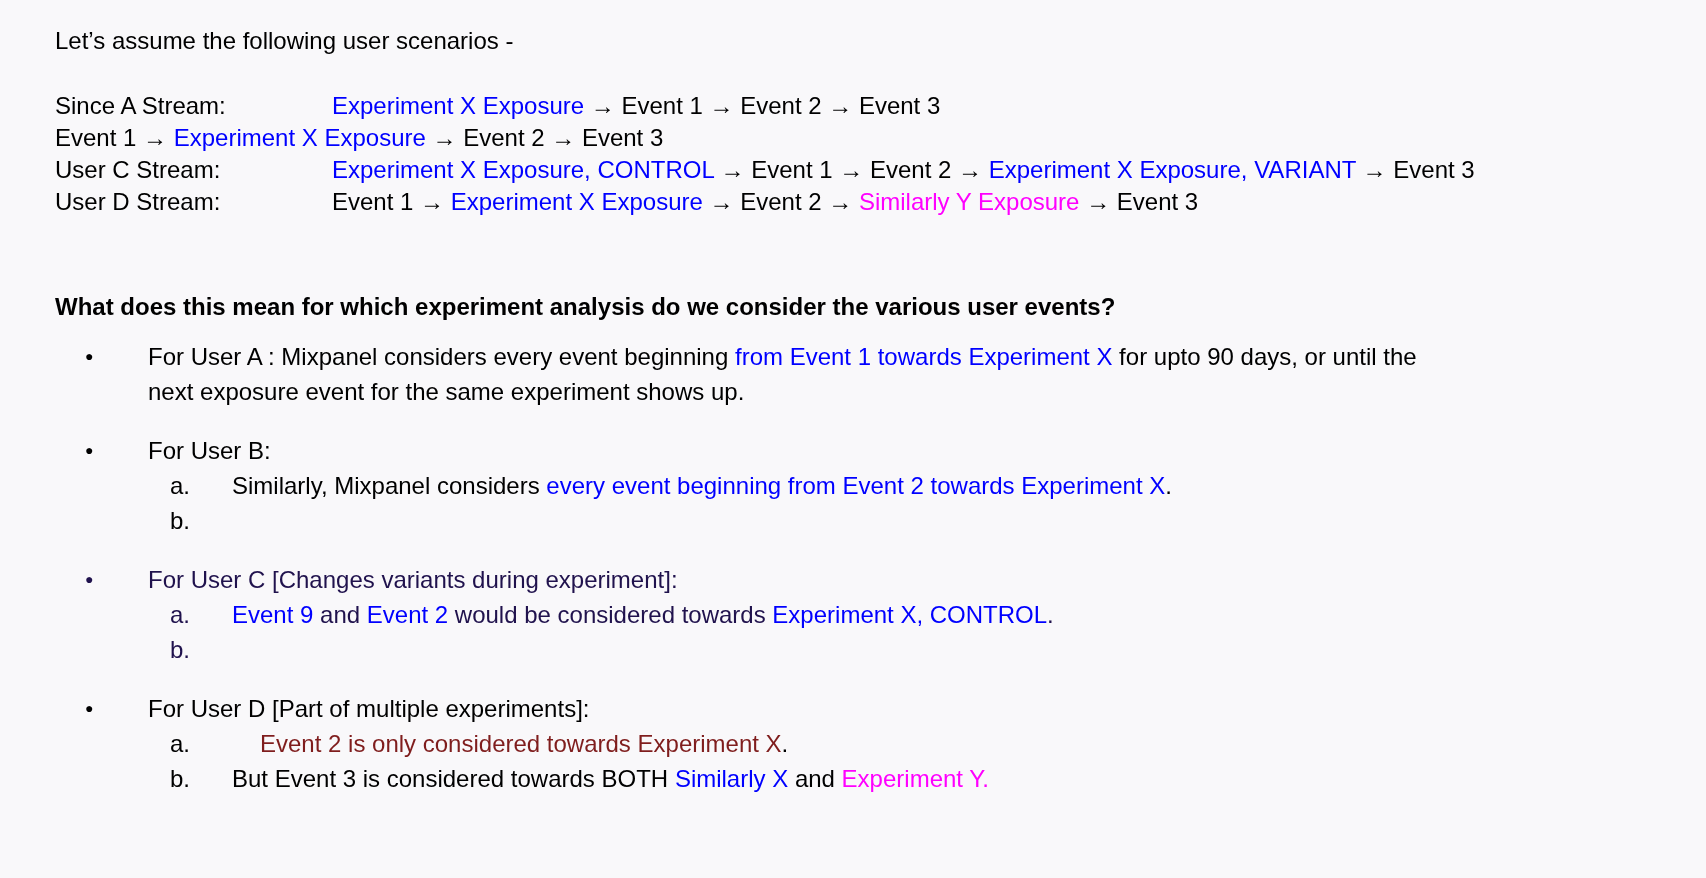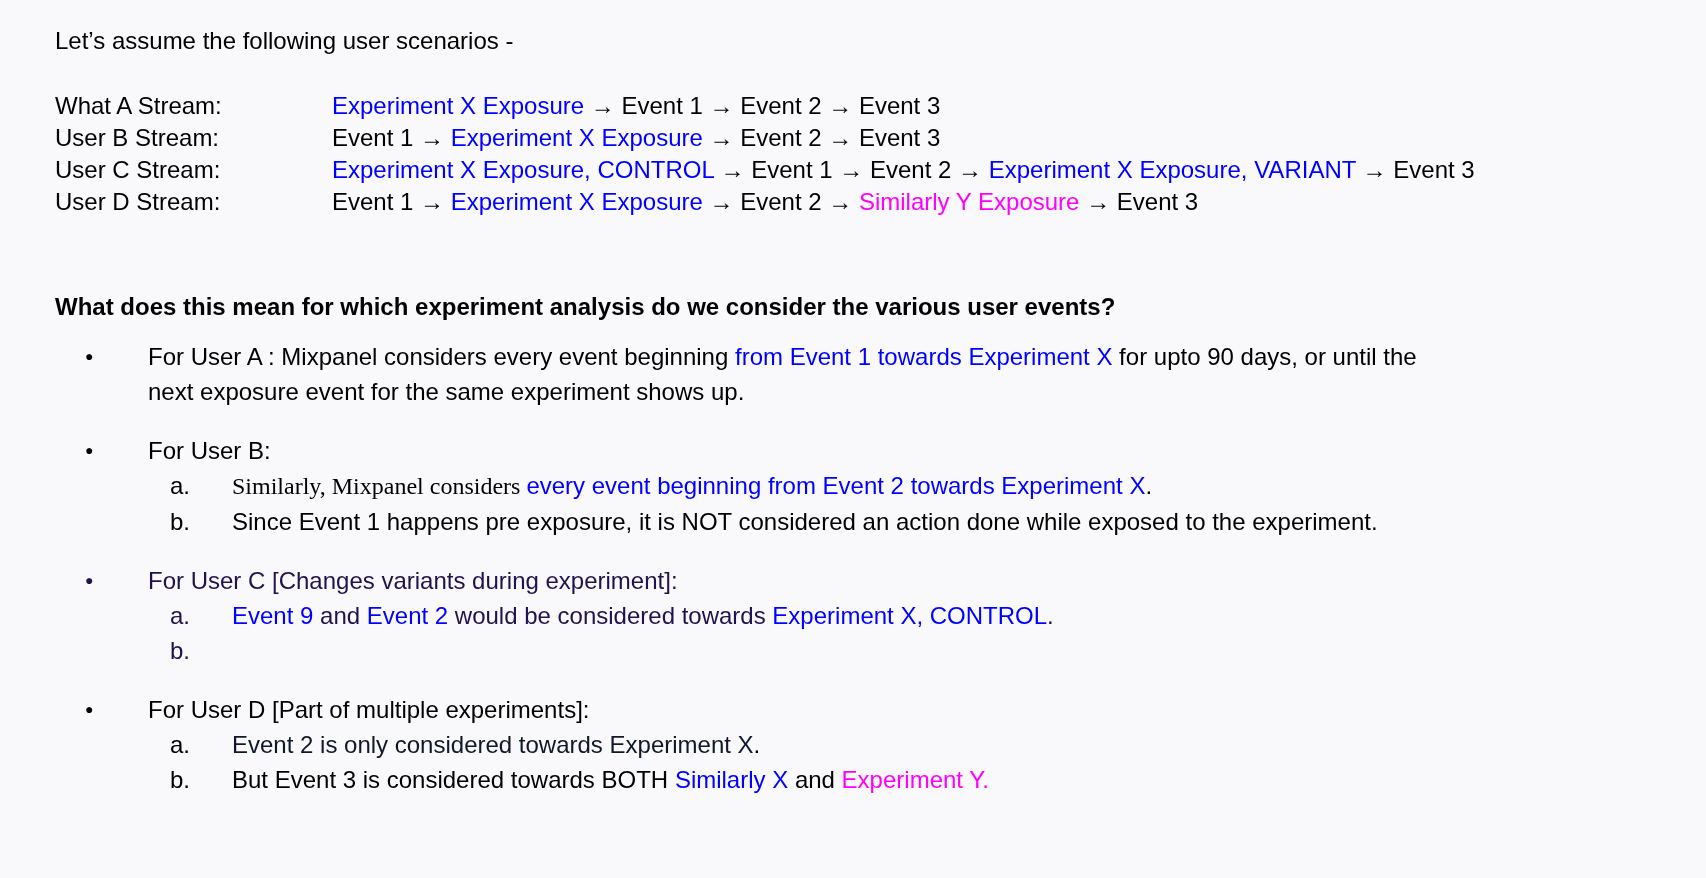--- a/index.html
+++ b/index.html
@@ -31,25 +31,24 @@
   .sub-text { white-space: nowrap; line-height: 35px; }
 </style>
 </head>
 <body>
 
 <div class="page">
   <div class="intro">Let’s assume the following user scenarios -</div>
 
   <div class="streams">
       <div class="stream-row">
-        <div class="stream-label">What A Stream:</div>
+        <div class="stream-label">Since A Stream:</div>
         <div class="stream-content"><span style="color: rgb(0, 0, 255);">Experiment X Exposure</span><span style="color: rgb(0, 0, 0);"> → Event 1 → Event 2 → Event 3</span></div>
       </div>
       <div class="stream-row">
-        <div class="stream-label">User B Stream:</div>
         <div class="stream-content"><span style="color: rgb(0, 0, 0);">Event 1 → </span><span style="color: rgb(0, 0, 255);">Experiment X Exposure</span><span style="color: rgb(0, 0, 0);"> → Event 2 → Event 3</span></div>
       </div>
       <div class="stream-row">
         <div class="stream-label">User C Stream:</div>
         <div class="stream-content"><span style="color: rgb(0, 0, 255);">Experiment X Exposure, CONTROL</span><span style="color: rgb(0, 0, 0);"> → Event 1 → Event 2 → </span><span style="color: rgb(0, 0, 255);">Experiment X Exposure, VARIANT</span><span style="color: rgb(0, 0, 0);"> → Event 3</span></div>
       </div>
       <div class="stream-row">
         <div class="stream-label">User D Stream:</div>
         <div class="stream-content"><span style="color: rgb(0, 0, 0);">Event 1 → </span><span style="color: rgb(0, 0, 255);">Experiment X Exposure</span><span style="color: rgb(0, 0, 0);"> → Event 2 → </span><span style="color: rgb(255, 0, 255);">Similarly Y Exposure</span><span style="color: rgb(0, 0, 0);"> → Event 3</span></div>
       </div>
@@ -64,25 +63,24 @@
           <div class="bullet-text"><span style="color: rgb(0, 0, 0);">For User A : Mixpanel considers every event beginning </span><span style="color: rgb(0, 0, 255);">from Event 1 towards Experiment X</span><span style="color: rgb(0, 0, 0);"> for upto 90 days, or until the</span><br><span style="color: rgb(0, 0, 0);">next exposure event for the same experiment shows up.</span></div>
         </div>
       </div>
       <div class="bullet">
         <div class="bullet-line">
           <div class="bullet-marker" style="color: rgb(0, 0, 0);">●</div>
           <div class="bullet-text"><span style="color: rgb(0, 0, 0);">For User B:</span></div>
         </div>
         <div class="sub-line">
           <div class="sub-marker" style="color: rgb(0, 0, 0);">a.</div>
-          <div class="sub-text"><span style="color: rgb(0, 0, 0); font-family: Liberation Serif, serif;">Similarly, Mixpanel considers </span><span style="color: rgb(0, 0, 255);">every event beginning from Event 2 towards Experiment X</span><span style="color: rgb(0, 0, 0);">.</span></div>
+          <div class="sub-text"><span style="color: rgb(0, 0, 0);">Similarly, Mixpanel considers </span><span style="color: rgb(0, 0, 255);">every event beginning from Event 2 towards Experiment X</span><span style="color: rgb(0, 0, 0);">.</span></div>
         </div>
         <div class="sub-line">
           <div class="sub-marker" style="color: rgb(0, 0, 0);">b.</div>
-          <div class="sub-text"><span style="color: rgb(0, 0, 0);">Since Event 1 happens pre exposure, it is NOT considered an action done while exposed to the experiment.</span></div>
         </div>
       </div>
       <div class="bullet">
         <div class="bullet-line">
           <div class="bullet-marker" style="color: rgb(32, 18, 77);">●</div>
           <div class="bullet-text"><span style="color: rgb(32, 18, 77);">For User C [Changes variants during experiment]:</span></div>
         </div>
         <div class="sub-line">
           <div class="sub-marker" style="color: rgb(32, 18, 77);">a.</div>
           <div class="sub-text"><span style="color: rgb(0, 0, 255);">Event 9</span><span style="color: rgb(32, 18, 77);"> and </span><span style="color: rgb(0, 0, 255);">Event 2</span><span style="color: rgb(32, 18, 77);"> would be considered towards </span><span style="color: rgb(0, 0, 255);">Experiment X, CONTROL</span><span style="color: rgb(32, 18, 77);">.</span></div>
@@ -91,21 +89,21 @@
           <div class="sub-marker" style="color: rgb(32, 18, 77);">b.</div>
         </div>
       </div>
       <div class="bullet">
         <div class="bullet-line">
           <div class="bullet-marker" style="color: rgb(0, 0, 0);">●</div>
           <div class="bullet-text"><span style="color: rgb(0, 0, 0);">For User D [Part of multiple experiments]:</span></div>
         </div>
         <div class="sub-line">
           <div class="sub-marker" style="color: rgb(0, 0, 0);">a.</div>
-          <div class="sub-text"><span style="color: #0f172a;">Event 2 is only considered towards Experiment X</span><span style="color: rgb(0, 0, 0);">.</span></div>
+          <div class="sub-text"><span style="color: #7f1d1d; margin-left: 28px;">Event 2 is only considered towards Experiment X</span><span style="color: rgb(0, 0, 0);">.</span></div>
         </div>
         <div class="sub-line">
           <div class="sub-marker" style="color: rgb(0, 0, 0);">b.</div>
           <div class="sub-text"><span style="color: rgb(0, 0, 0);">But Event 3 is considered towards BOTH </span><span style="color: rgb(0, 0, 255);">Similarly X</span><span style="color: rgb(0, 0, 0);"> and </span><span style="color: rgb(255, 0, 255);">Experiment Y.</span></div>
         </div>
       </div>
     </div>
 </div>
 
 </body></html>

